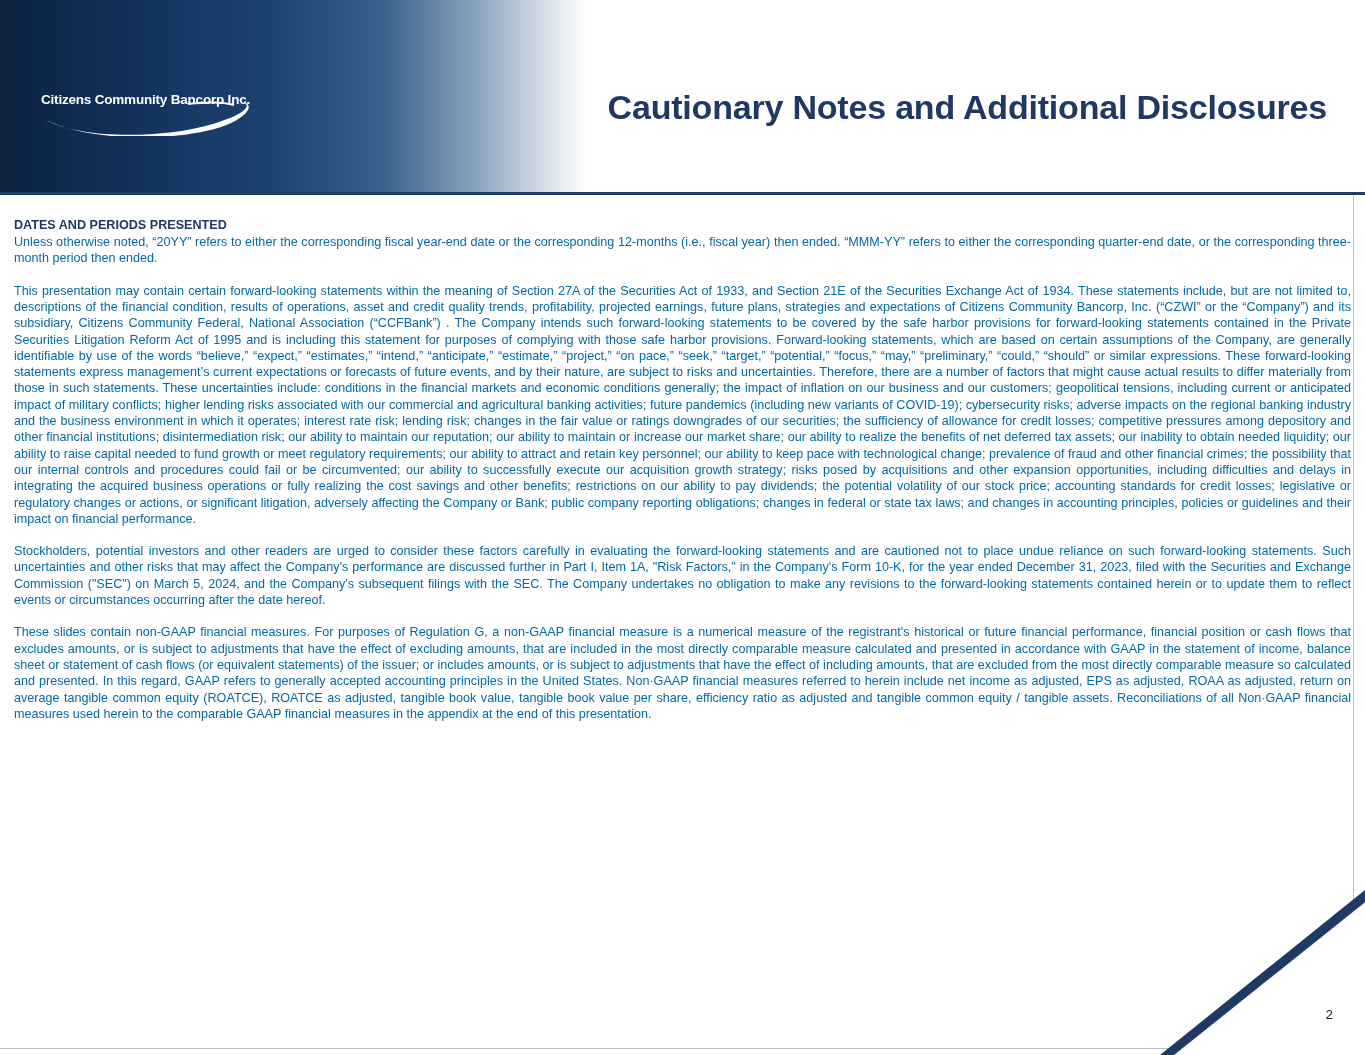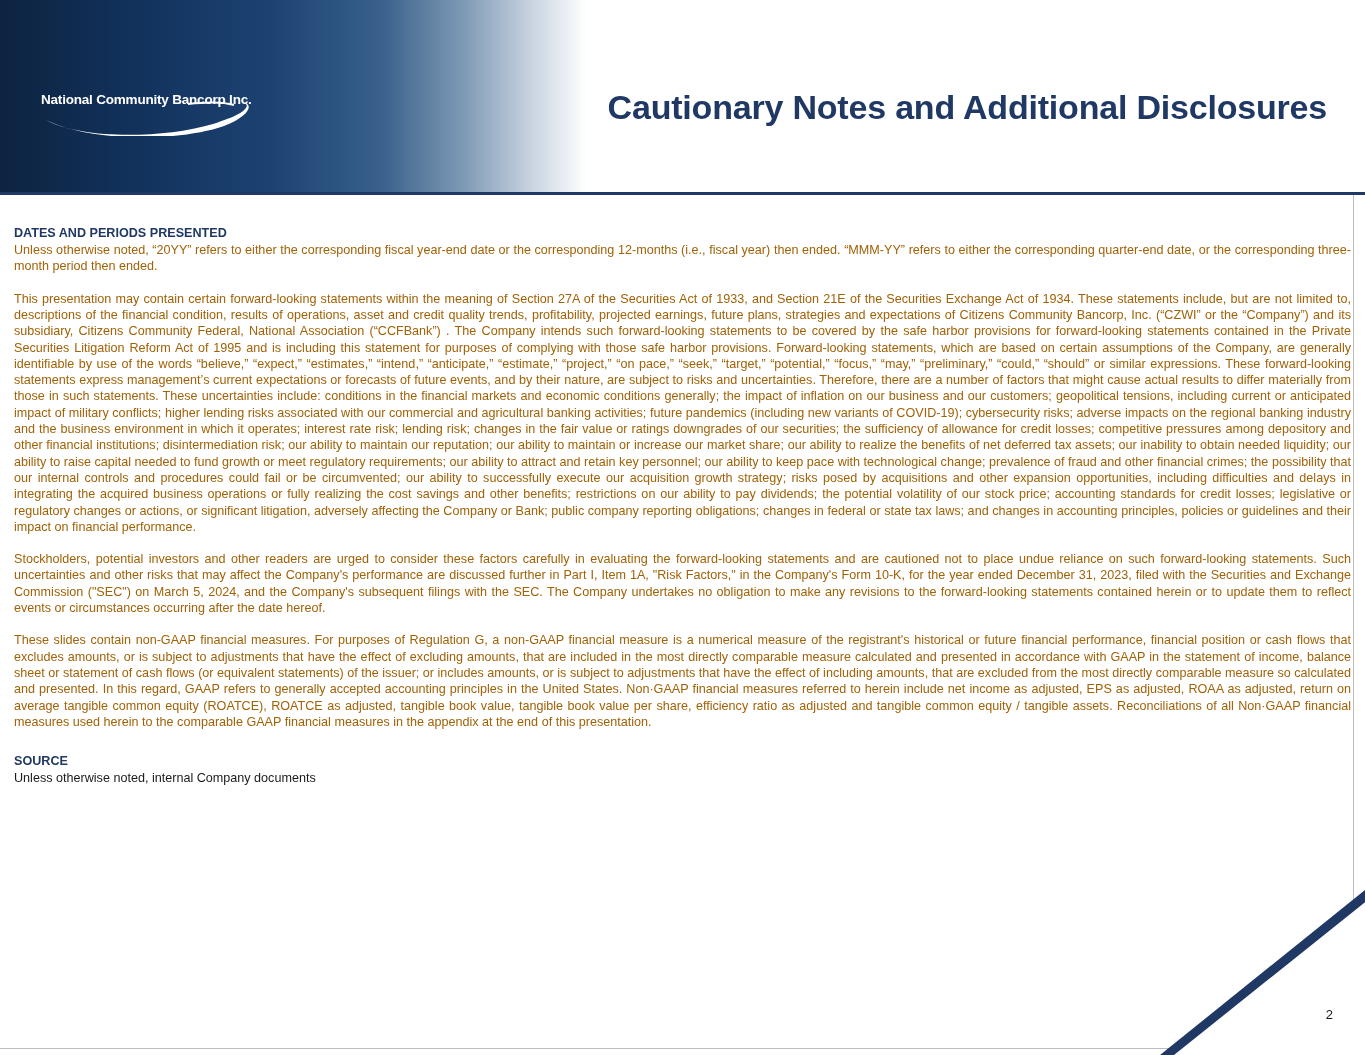--- a/index.html
+++ b/index.html
@@ -101,31 +101,31 @@
     position: absolute;
     left: 14px;
     top: 22px;
     width: 1337px;
   }
 
   .sec-head {
     font-size: 12.6px;
     font-weight: bold;
     color: #1f3864;
-    margin: 8px 0 1px 0;
+    margin: 0 0 1px 0;
     line-height: 1.28;
   }
 
   p.para {
     font-size: 12.6px;
     line-height: 1.295;
     text-align: justify;
     text-justify: inter-word;
     margin: 0;
-    color: #a16207;
+    color: #0369a1;
     hyphens: none;
   }
 
   .gap-block { height: 16px; }
   .gap-small { height: 15px; }
 
   .source-line {
     font-size: 12.6px;
     line-height: 1.3;
     margin: 0;
@@ -186,21 +186,21 @@
     color: #1a1a1a;
   }
 </style>
 </head>
 <body>
 
 <div class="slide">
 
   <div class="header">
     <div class="logo">
-      <div class="logo-text">National Community Bancorp Inc.</div>
+      <div class="logo-text">Citizens Community Bancorp Inc.</div>
       <svg class="logo-swoosh" viewBox="0 0 250 36">
         <path d="M8,20 C40,38 120,40 175,24 C205,15 215,6 205,2 C216,4 212,16 186,26 C140,42 52,42 8,20 Z" fill="#ffffff"></path>
         <path d="M150,4 C168,2 186,2 196,5" stroke="#ffffff" stroke-width="2" fill="none"></path>
       </svg>
     </div>
     <div class="header-title">Cautionary Notes and Additional Disclosures</div>
   </div>
   <div class="header-rule"></div>
 
   <div class="body-area">
@@ -220,24 +220,20 @@
       </div>
 
       <div class="gap-block"></div>
 
       <div>
         <p class="para">These slides contain non-GAAP financial measures. For purposes of Regulation G, a non-GAAP financial measure is a numerical measure of the registrant's historical or future financial performance, financial position or cash flows that excludes amounts, or is subject to adjustments that have the effect of excluding amounts, that are included in the most directly comparable measure calculated and presented in accordance with GAAP in the statement of income, balance sheet or statement of cash flows (or equivalent statements) of the issuer; or includes amounts, or is subject to adjustments that have the effect of including amounts, that are excluded from the most directly comparable measure so calculated and presented. In this regard, GAAP refers to generally accepted accounting principles in the United States. Non·GAAP financial measures referred to herein include net income as adjusted, EPS as adjusted, ROAA as adjusted, return on average tangible common equity (ROATCE), ROATCE as adjusted, tangible book value, tangible book value per share, efficiency ratio as adjusted and tangible common equity / tangible assets.  Reconciliations of all Non·GAAP financial measures used herein to the comparable GAAP financial measures in the appendix at the end of this presentation.</p>
       </div>
 
       <div class="gap-small"></div>
 
-      <div>
-        <div class="sec-head">SOURCE</div>
-        <p class="source-line">Unless otherwise noted, internal Company documents</p>
-      </div>
 
     </div>
   </div>
 
   <div class="right-border"></div>
   <div class="bottom-border"></div>
 
   <div class="corner-fold">
     <div class="tri"></div>
     <div class="tri-inner"></div>

